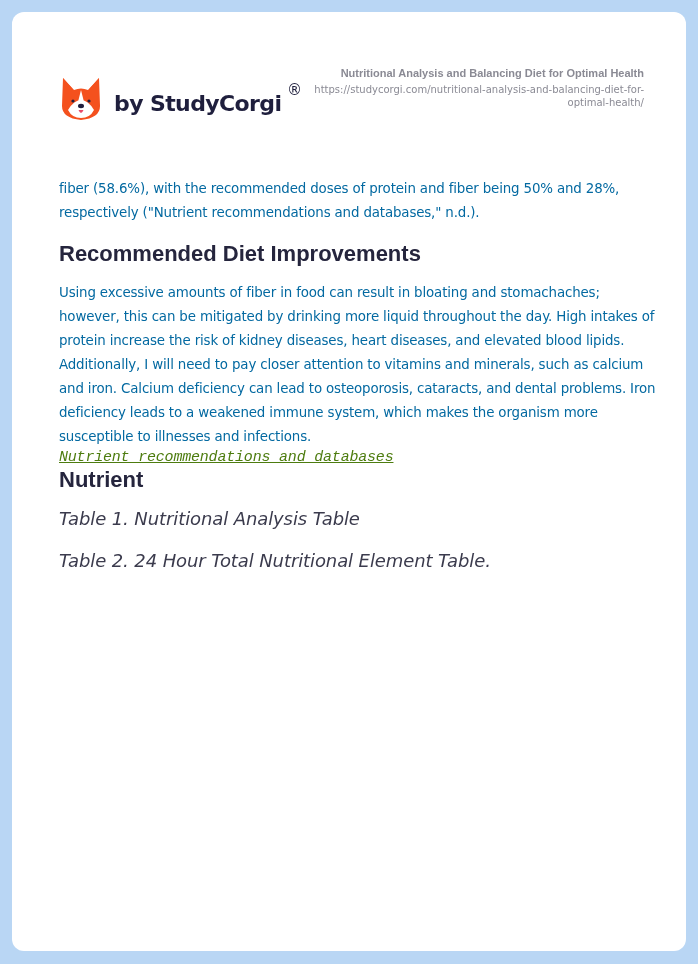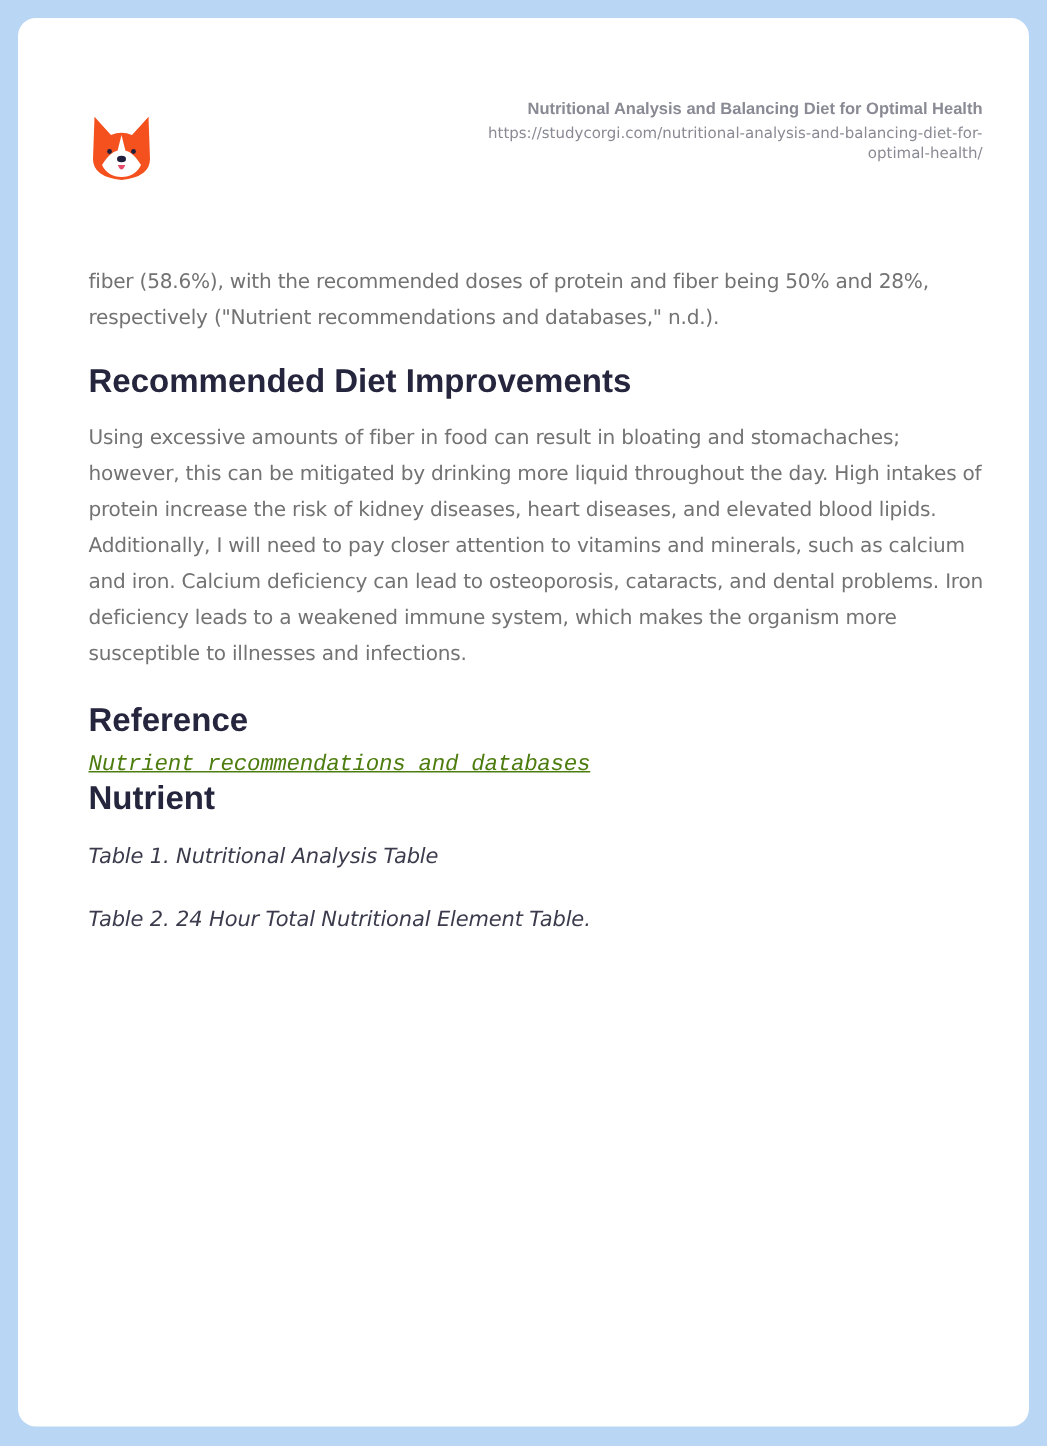--- a/index.html
+++ b/index.html
@@ -38,21 +38,21 @@
     }
     .logo-reg {
       position: absolute;
       right: -20px; top: -10px;
       font-size: 15px;
       font-weight: normal;
       color: #1f1f3d;
     }
     .doc-meta {
       position: absolute;
-      right: 31px; top: 54px;
+      right: 42px; top: 54px;
       width: 330px;
       text-align: right;
     }
     .doc-title {
       font-family: "Liberation Sans", sans-serif;
       font-weight: bold;
       font-size: 11px;
       line-height: 14px;
       color: #8a8a94;
     }
@@ -67,21 +67,21 @@
     .content {
       position: absolute;
       left: 47px; top: 165px;
       width: 600px;
       color: #3b3b4d;
     }
     p.body {
       font-family: "DejaVu Sans", sans-serif;
       font-size: 13.4px;
       line-height: 24px;
-      color: #737373;
+      color: #0369a1;
       letter-spacing: -0.15px;
     }
     h2 {
       font-family: "Liberation Sans", sans-serif;
       font-weight: bold;
       font-size: 22px;
       color: #25253d;
       line-height: 26px;
     }
     .h-improve { margin-top: 16px; margin-bottom: 14px; }
@@ -93,21 +93,21 @@
       font-size: 15px;
       line-height: 18px;
       color: #4d7c0f;
       text-decoration: underline;
       letter-spacing: -0.2px;
     }
     .h-appendix { margin-top: 0px; }
     .caption {
       font-family: "DejaVu Sans", sans-serif;
       font-style: italic;
-      font-size: 14px;
+      font-size: 18px;
       color: #3b3b4d;
       line-height: 18px;
       letter-spacing: -0.1px;
     }
     .cap1 { margin-top: 17px; }
     .cap2 { margin-top: 24px; font-style: italic; }
   </style>
 </head>
 <body>
 
@@ -125,35 +125,35 @@
         <path d="M8 34 Q14 24 21 24 Q28 24 34 34 Q30 42 21 42 Q12 42 8 34 Z" fill="#ffffff"></path>
         <path d="M21 14 L24 26 L18 26 Z" fill="#ffffff"></path>
 
         <circle cx="13" cy="25" r="1.6" fill="#1f1f3d"></circle>
         <circle cx="29" cy="25" r="1.6" fill="#1f1f3d"></circle>
 
         <ellipse cx="21" cy="30" rx="3" ry="2.2" fill="#1f1f3d"></ellipse>
 
         <path d="M18.5 34 Q21 40 23.5 34 Z" fill="#e84a6a"></path>
       </svg>
+      <span class="logo-text"><span>by StudyCorgi</span><span class="logo-reg">®</span></span>
     </div>
 
     <div class="doc-meta">
       <div class="doc-title">Nutritional Analysis and Balancing Diet for Optimal Health</div>
       <div class="doc-url">https://studycorgi.com/nutritional-analysis-and-balancing-diet-for-optimal-health/</div>
     </div>
   </div>
 
   <div class="content">
     <p class="body">fiber (58.6%), with the recommended doses of protein and fiber being 50% and 28%, respectively ("Nutrient recommendations and databases," n.d.).</p>
 
     <h2 class="h-improve">Recommended Diet Improvements</h2>
     <p class="body">Using excessive amounts of fiber in food can result in bloating and stomachaches; however, this can be mitigated by drinking more liquid throughout the day. High intakes of protein increase the risk of kidney diseases, heart diseases, and elevated blood lipids. Additionally, I will need to pay closer attention to vitamins and minerals, such as calcium and iron. Calcium deficiency can lead to osteoporosis, cataracts, and dental problems. Iron deficiency leads to a weakened immune system, which makes the organism more susceptible to illnesses and infections.</p>
 
-    <h2 class="h-ref">Reference</h2>
     <a class="ref-link">Nutrient recommendations and databases</a>
 
     <h2 class="h-appendix">Nutrient</h2>
     <div class="caption cap1">Table 1. Nutritional Analysis Table</div>
     <div class="caption cap2">Table 2. 24 Hour Total Nutritional Element Table.</div>
   </div>
 
 </div>
 
 </body></html>

